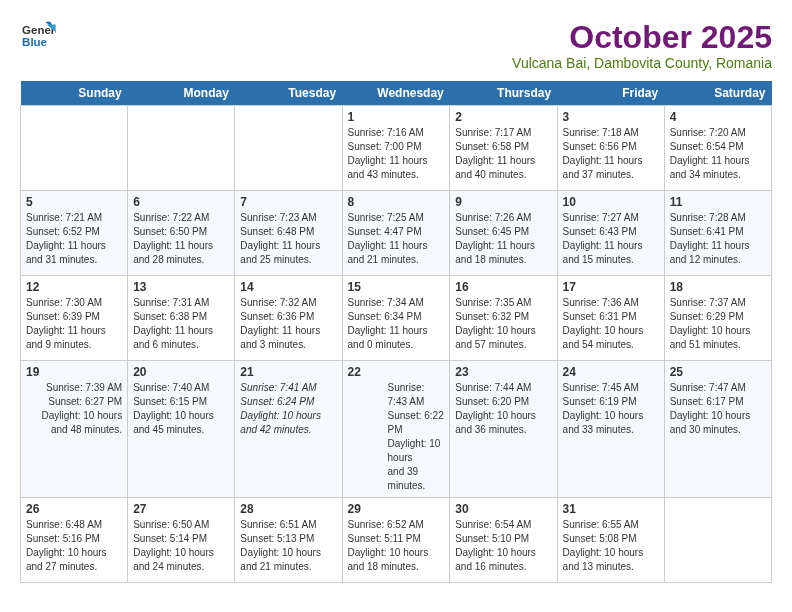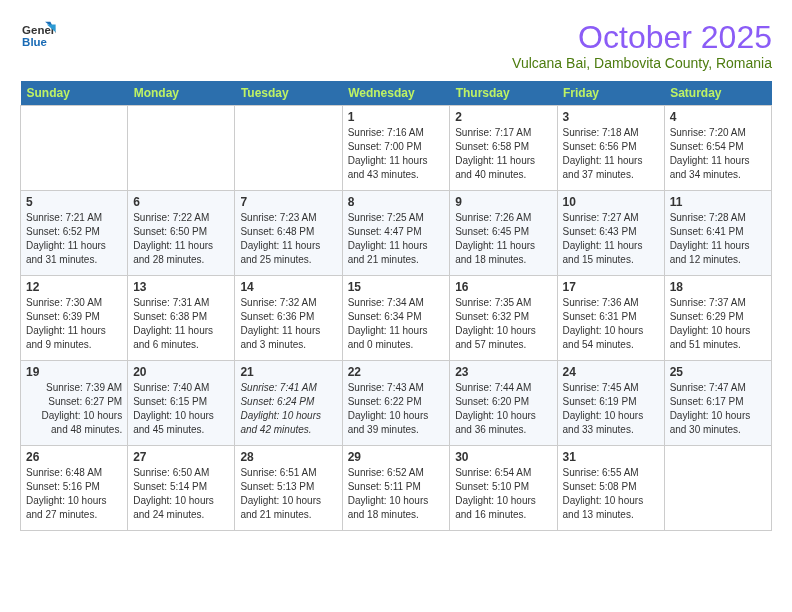--- a/index.html
+++ b/index.html
@@ -23,37 +23,37 @@
     }
     .logo-icon {
       width: 36px;
       height: 30px;
     }
     .title-block {
       text-align: right;
     }
     .month-title {
       font-size: 32px;
-      font-weight: normal;
-      color: #8b5cf6;
+      font-weight: bold;
+      color: #701a75;
       line-height: 1.1;
     }
     .subtitle {
       font-size: 14px;
       color: #4d7c0f;
     }
     table {
       width: 100%;
       border-collapse: collapse;
       font-size: 10.5px;
     }
     thead th {
       background-color: #2c6fad;
-      color: #bef264;
-      text-align: left;
+      color: #ffffff;
+      text-align: right;
       padding: 5px 6px;
       font-size: 12px;
       font-weight: bold;
       margin-top: 17px;
     }
     tbody td {
       border: 1px solid #ccc;
       vertical-align: top;
       padding: 4px 5px;
       width: 108px;
@@ -264,21 +264,21 @@
         </td>
         <td>
           <span class="day-number">21</span>
           <div class="day-info" style="white-space: pre-line; font-style: italic;">Sunrise: 7:41 AM
 Sunset: 6:24 PM
 Daylight: 10 hours
 and 42 minutes.</div>
         </td>
         <td>
           <span class="day-number">22</span>
-          <div class="day-info" style="white-space: pre-line;">Sunrise: 7:43 AM
+          <div class="day-info" style="white-space: pre-line; margin-left: 40px;">Sunrise: 7:43 AM
 Sunset: 6:22 PM
 Daylight: 10 hours
 and 39 minutes.</div>
         </td>
         <td>
           <span class="day-number">23</span>
           <div class="day-info" style="white-space: pre-line;">Sunrise: 7:44 AM
 Sunset: 6:20 PM
 Daylight: 10 hours
 and 36 minutes.</div>

